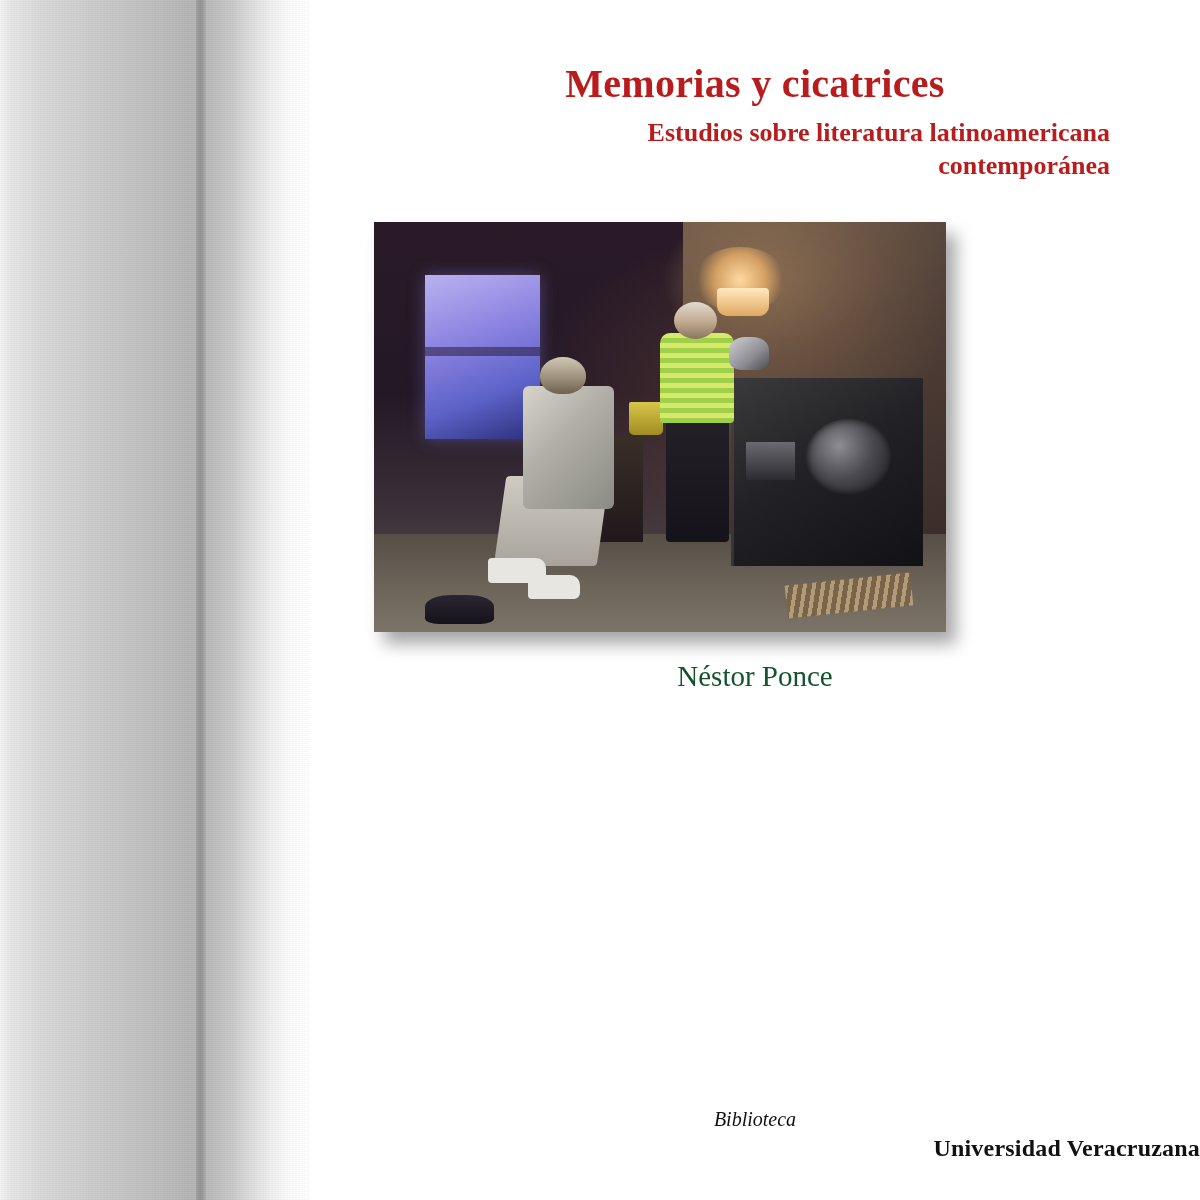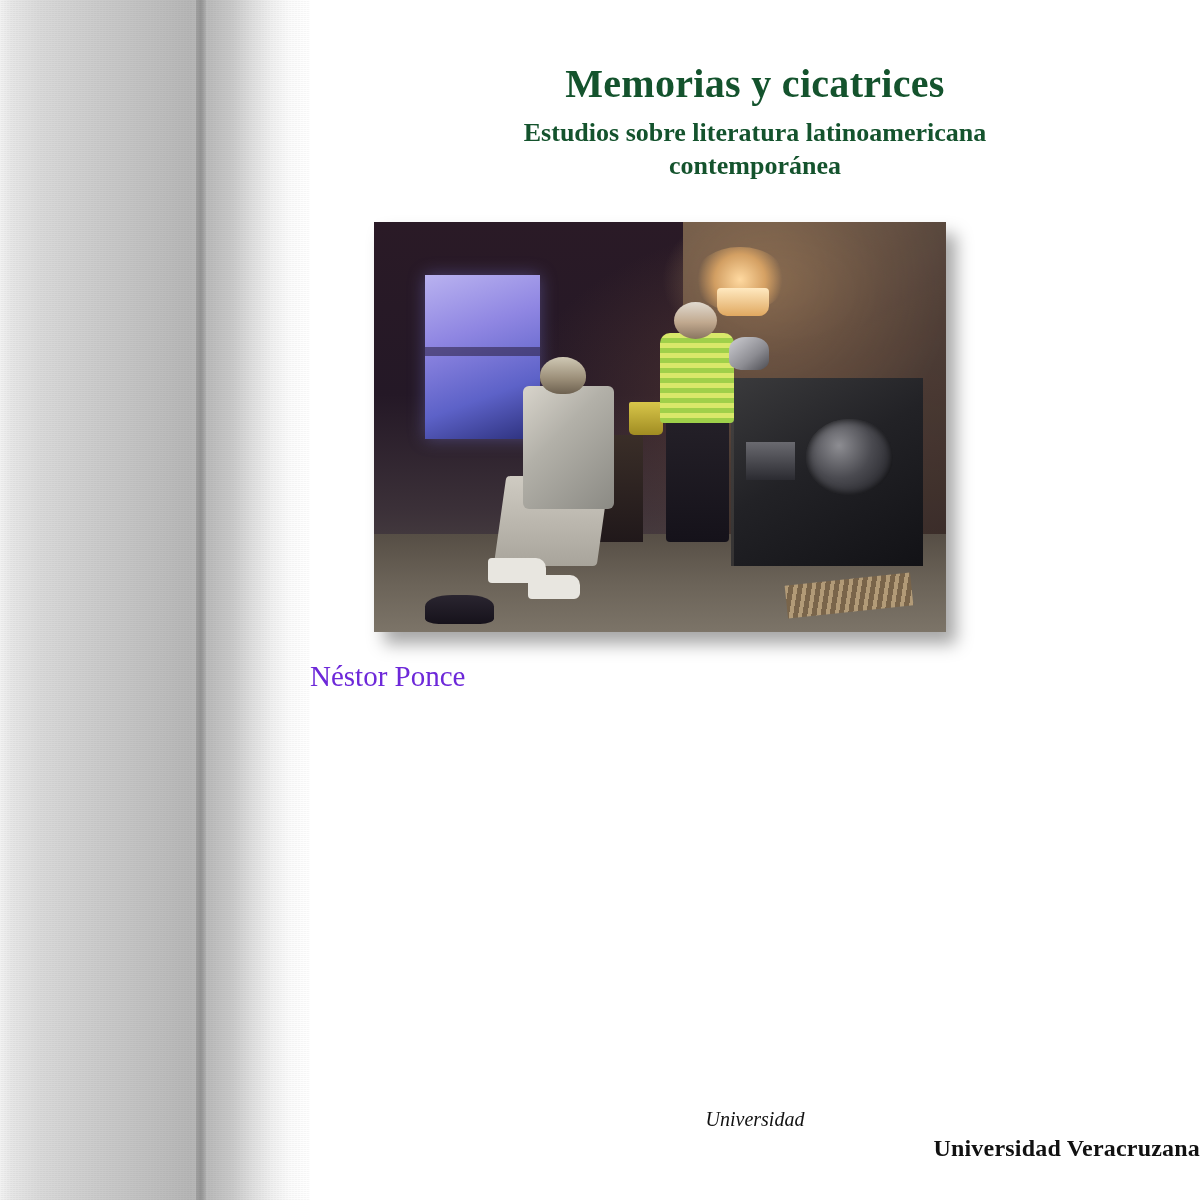--- a/index.html
+++ b/index.html
@@ -68,35 +68,36 @@
     width: 890px;
     height: 1200px;
   }
 
   .title-block {
     position: absolute;
     top: 62px;
     left: 0;
     width: 890px;
     text-align: center;
-    color: #14532d;
+    color: #b91c1c;
   }
   .book-title {
     font-size: 40px;
     font-weight: bold;
     letter-spacing: .3px;
     line-height: 1.08;
     margin: 0 0 12px 0;
   }
   .subtitle {
     font-size: 26px;
     font-weight: bold;
     line-height: 1.25;
     margin: 0;
     padding: 0 90px;
+    text-align: right;
   }
 
   .photo-wrap {
     position: absolute;
     top: 222px;
     left: 64px;
     width: 572px;
     height: 410px;
     background: #1a1020;
     box-shadow: 10px 12px 16px rgba(0,0,0,.35);
@@ -303,22 +304,23 @@
     height: 7%;
     background: linear-gradient(to bottom, #2a2530, #16121b);
     border-radius: 40% 40% 20% 20%;
   }
 
   .author {
     position: absolute;
     top: 660px;
     left: 0;
     width: 890px;
+    text-align: center;
     font-size: 29px;
-    color: #6d28d9;
+    color: #14532d;
   }
 
   .publisher {
     position: absolute;
     bottom: 38px;
     left: 0;
     width: 890px;
     text-align: center;
     color: #111111;
   }
@@ -379,18 +381,18 @@
         <div class="woman-head"></div>
         <div class="kettle"></div>
         <div class="wood"></div>
         <div class="dog"></div>
       </div>
     </div>
 
     <div class="author">Néstor Ponce</div>
 
     <div class="publisher">
-      <div class="biblioteca">Universidad</div>
+      <div class="biblioteca">Biblioteca</div>
       <div class="univ">Universidad Veracruzana</div>
     </div>
 
   </div>
 </div>
 
 </body></html>

